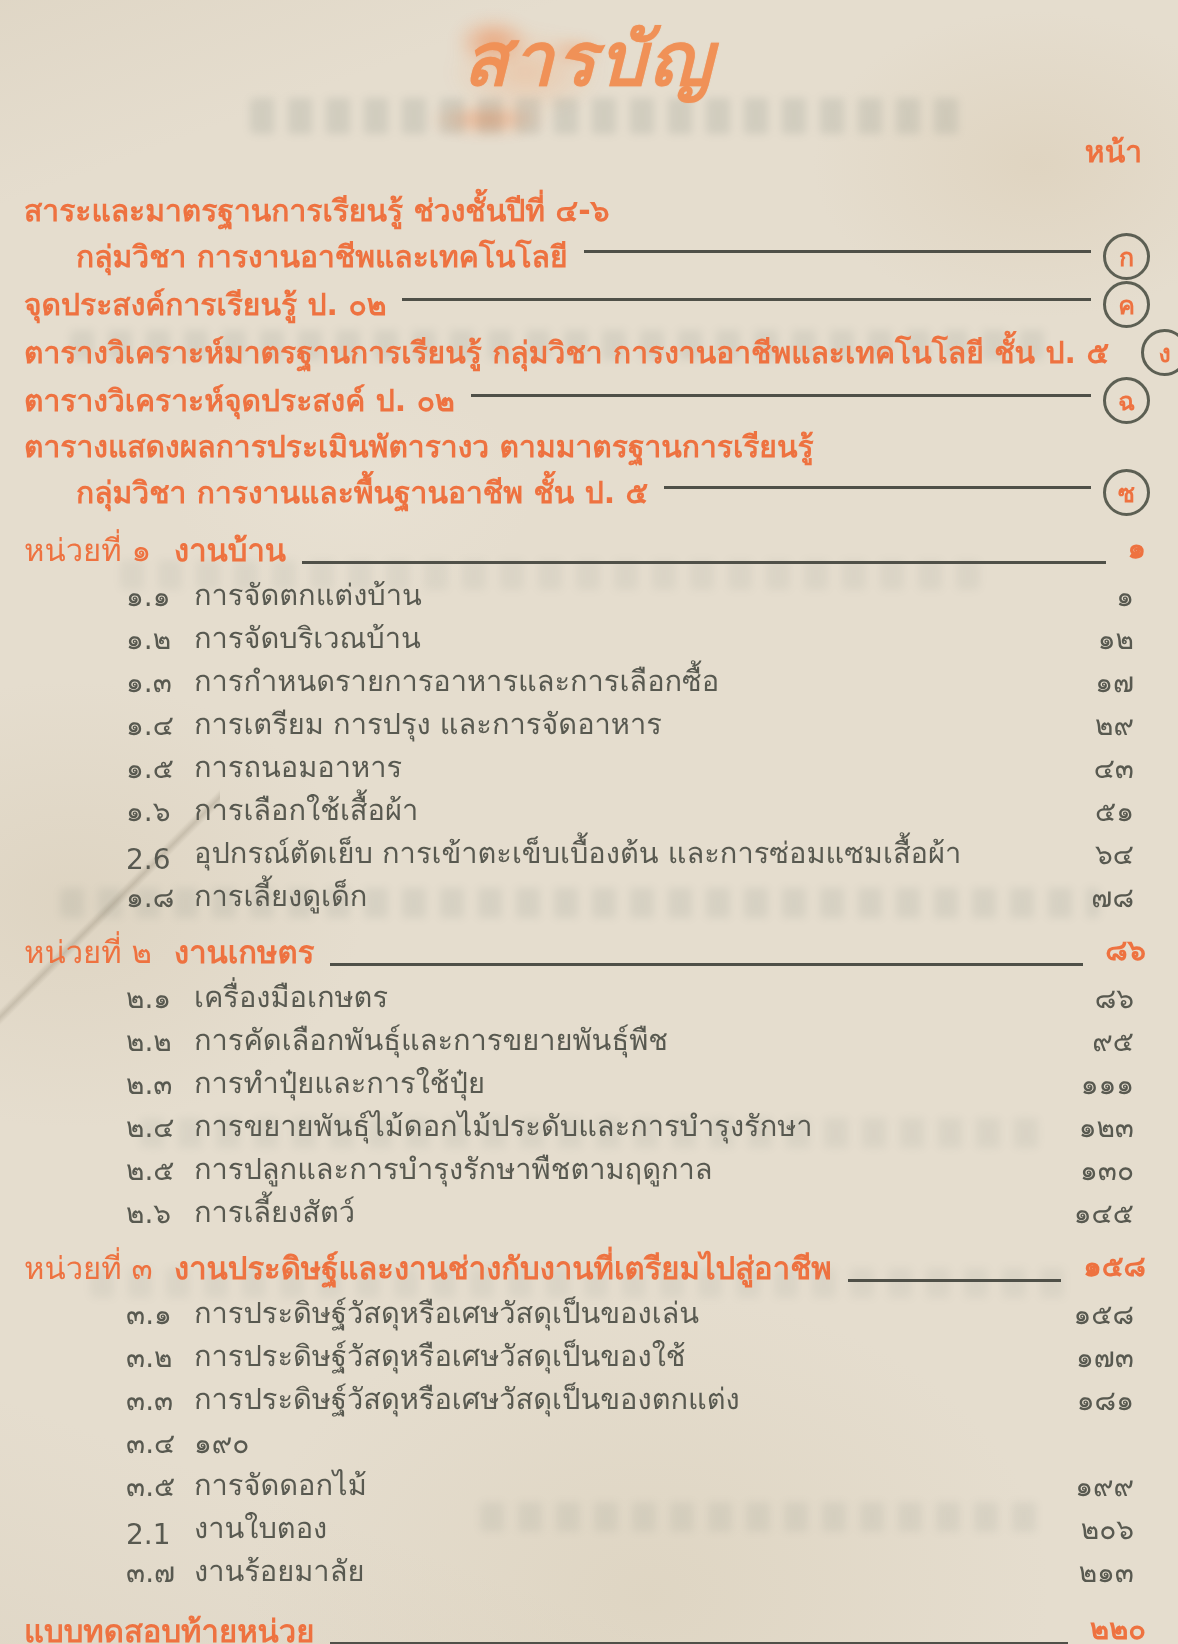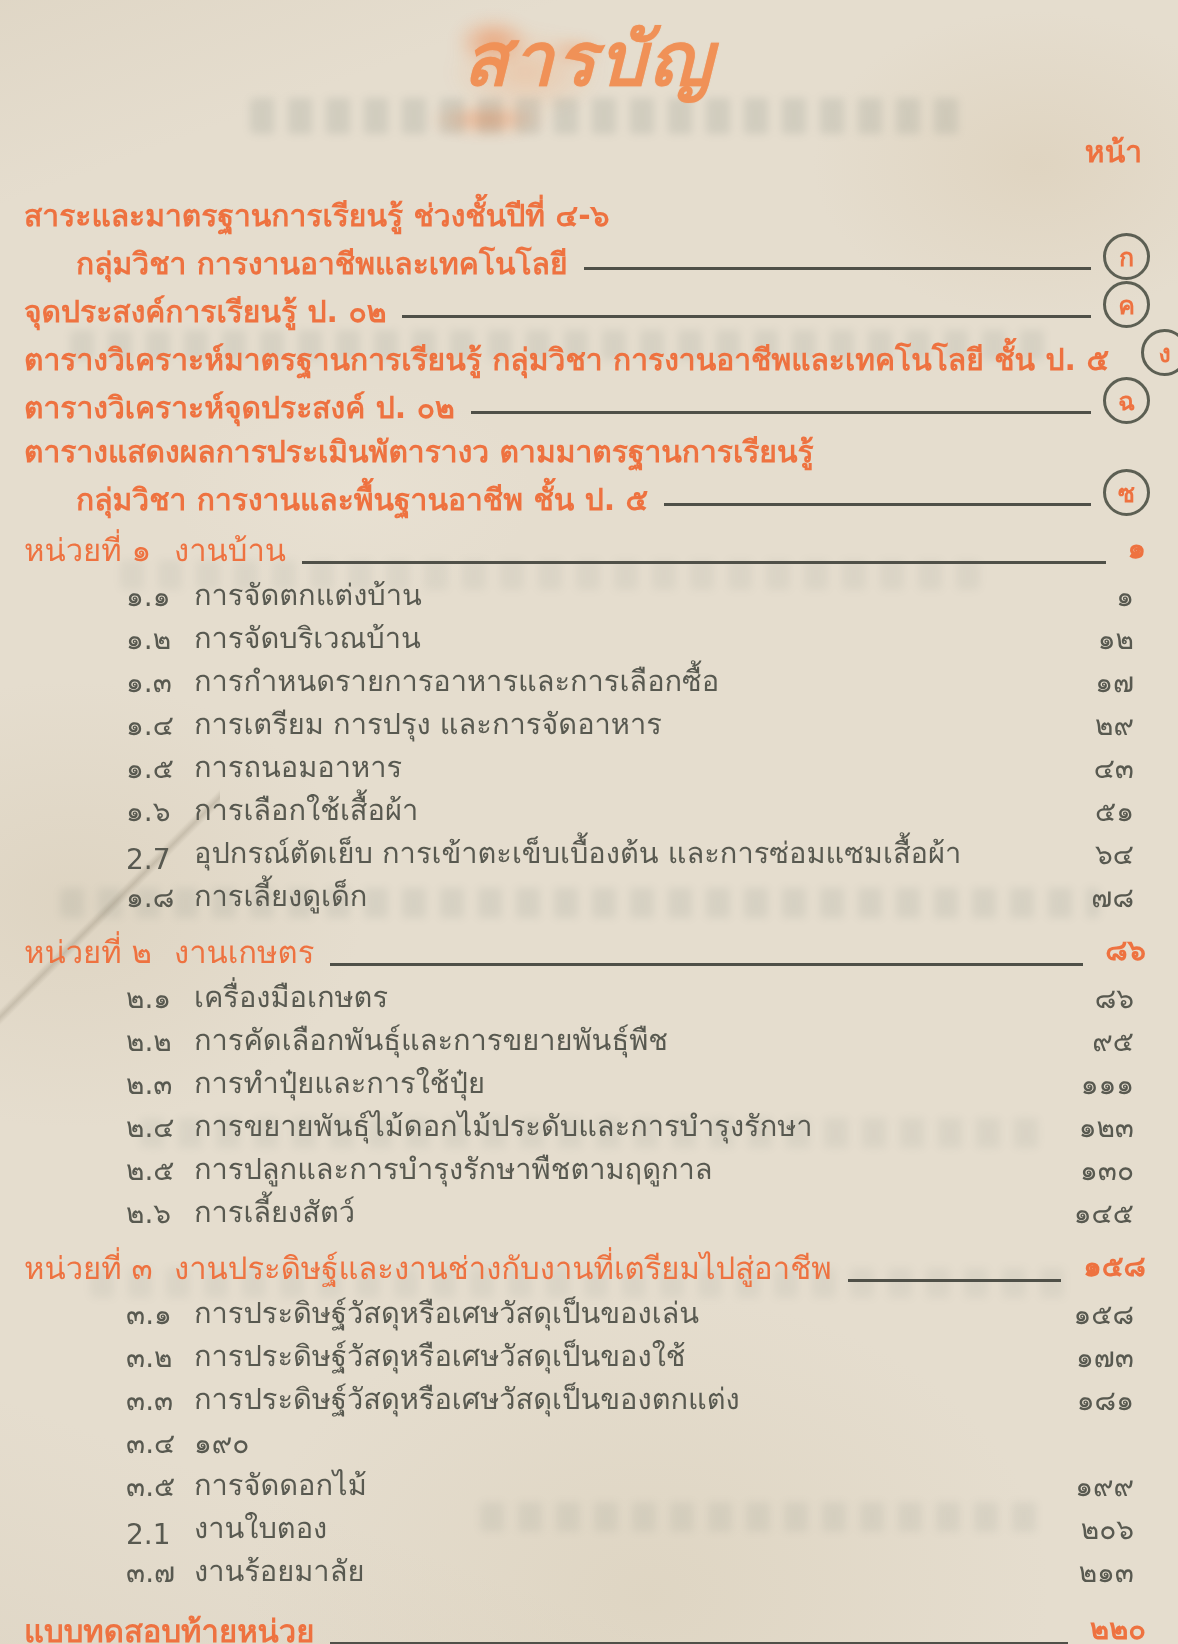--- a/index.html
+++ b/index.html
@@ -59,36 +59,36 @@
     display:inline-block;
     font-size:74px; font-weight:bold; font-style:italic;
     color:#f09157; letter-spacing:3px; line-height:1.0;
     text-shadow:0 0 1px rgba(240,145,87,.6);
   }
   .page-label-row { text-align:right; padding:14px 36px 0 7px; }
   .page-label { color:#ee7240; font-size:30px; font-weight:bold; }
 
   
   .toc { padding:14px 28px 0 24px; position:relative; }
-  .row { display:flex; align-items:flex-end; min-height:44px; }
+  .row { display:flex; align-items:center; min-height:44px; }
   .fm-text { color:#ee7240; font-size:30px; font-weight:bold; line-height:1.15; white-space:nowrap; }
   .indent { padding-left:52px; }
   .leader { flex:1 1 auto; border-bottom:3px solid #4f5048; margin:0 12px 11px 16px; min-width:10px; }
   .leader.hidden { border-bottom-color:transparent; min-width:4px; }
   .circle {
     flex:0 0 auto; width:47px; height:47px; box-sizing:border-box;
     border:3px solid #5c5f53; border-radius:50%;
     display:flex; align-items:center; justify-content:center;
     color:#ee7240; font-size:25px; font-weight:bold; margin-bottom:1px;
   }
   .plain-page { flex:0 0 auto; color:#ee7240; font-size:29px; font-weight:bold; margin:0 4px 4px 10px; }
 
   .unit-row { display:flex; align-items:flex-end; min-height:50px; margin-top:8px; }
   .unit-label { flex:0 0 150px; color:#ee7240; font-size:31px; font-weight:normal; white-space:nowrap; }
-  .unit-title { color:#ee7240; font-size:31px; font-weight:normal; white-space:nowrap; }
+  .unit-title { color:#ee7240; font-size:31px; font-weight:bold; white-space:nowrap; }
 
   .sub-row { display:flex; align-items:flex-end; height:43px; padding-left:102px; }
   .sub-no { flex:0 0 68px; color:#585950; font-size:28px; }
   .sub-title { flex:1 1 auto; color:#585950; font-size:29px; white-space:nowrap; overflow:hidden; }
   .sub-page { flex:0 0 auto; color:#585950; font-size:28px; margin-right:16px; }
 
   .footer-row { display:flex; align-items:flex-end; min-height:52px; margin-top:10px; }
   .footer-text { color:#ee7240; font-size:31px; font-weight:bold; white-space:nowrap; }
 </style>
 </head>
@@ -178,21 +178,21 @@
       <span class="sub-no">๑.๕</span>
       <span class="sub-title">การถนอมอาหาร</span>
       <span class="sub-page">๔๓</span>
     </div>
     <div class="sub-row">
       <span class="sub-no">๑.๖</span>
       <span class="sub-title">การเลือกใช้เสื้อผ้า</span>
       <span class="sub-page">๕๑</span>
     </div>
     <div class="sub-row">
-      <span class="sub-no">2.7</span>
+      <span class="sub-no">2.6</span>
       <span class="sub-title">อุปกรณ์ตัดเย็บ การเข้าตะเข็บเบื้องต้น และการซ่อมแซมเสื้อผ้า</span>
       <span class="sub-page">๖๔</span>
     </div>
     <div class="sub-row">
       <span class="sub-no">๑.๘</span>
       <span class="sub-title">การเลี้ยงดูเด็ก</span>
       <span class="sub-page">๗๘</span>
     </div>
 
     <div class="unit-row">

